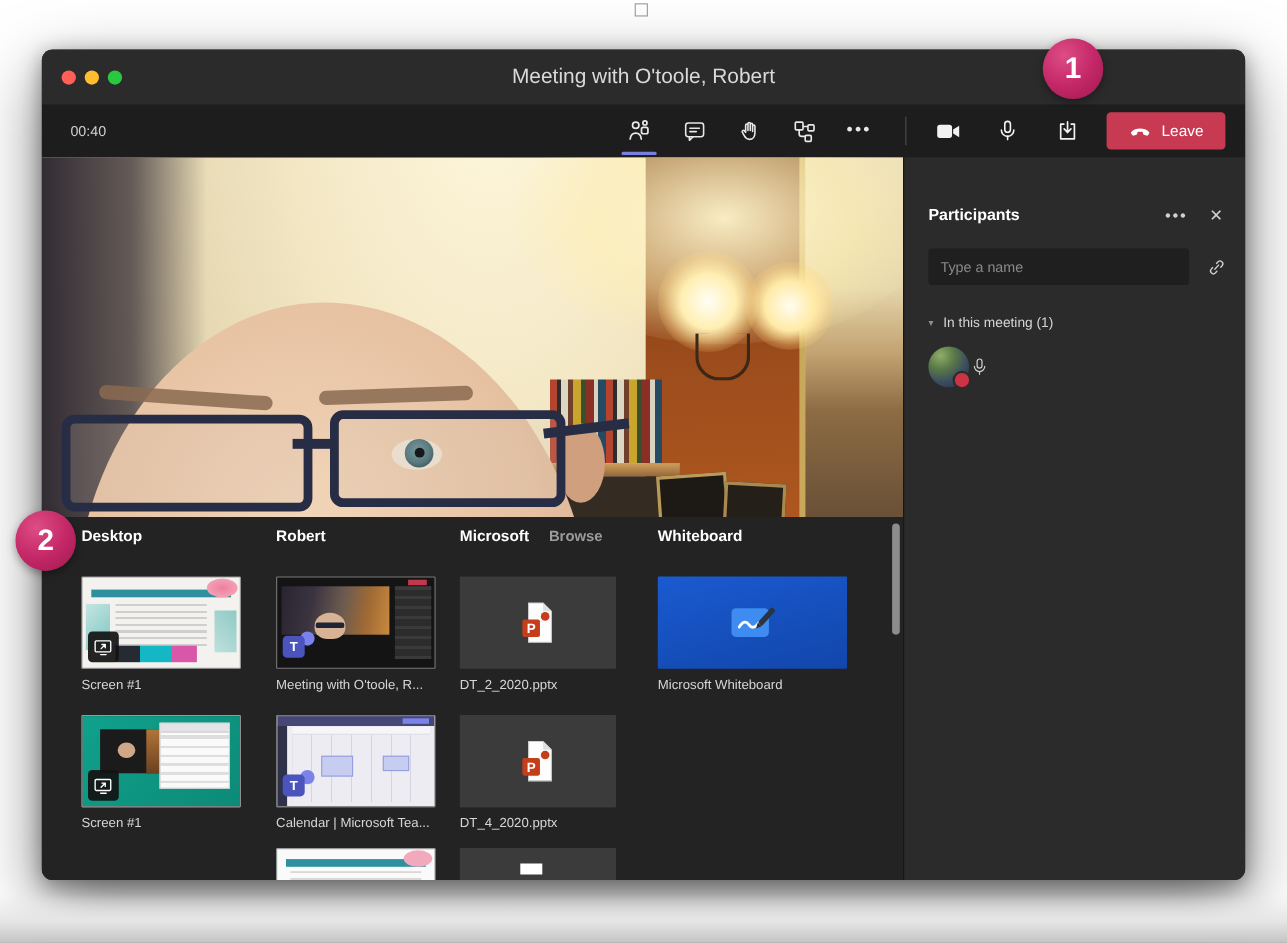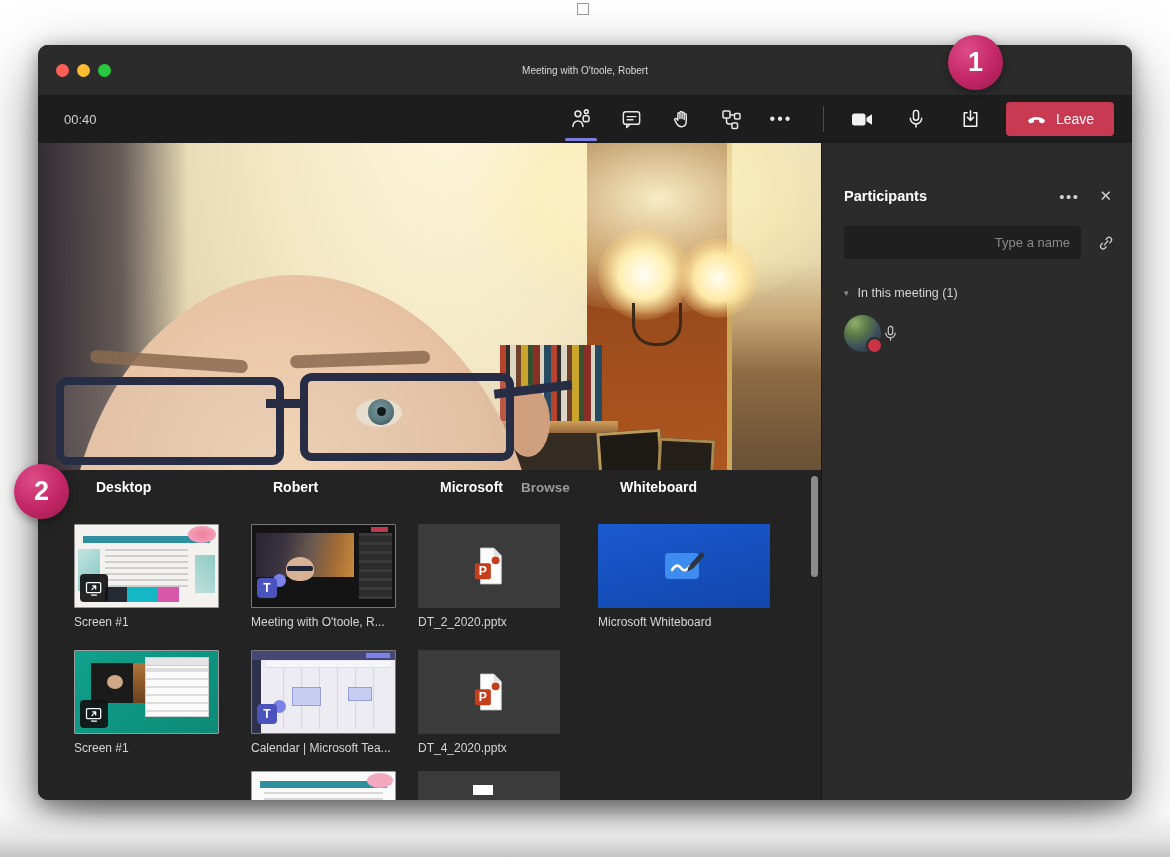--- a/index.html
+++ b/index.html
@@ -13,21 +13,21 @@
 
   
   .win{position:absolute;left:38px;top:45px;width:1094px;height:755px;border-radius:10px;
        background:#1e1e1e;overflow:hidden;display:flex;flex-direction:column;
        box-shadow:0 22px 60px rgba(0,0,0,.5),0 4px 18px rgba(0,0,0,.35);}
 
   .titlebar{height:50px;background:#2b2b2b;position:relative;flex:none;display:flex;align-items:center;justify-content:center;}
   .lights{position:absolute;left:18px;top:0;bottom:0;display:flex;align-items:center;gap:8px;}
   .light{width:13px;height:13px;border-radius:50%;}
   .light.r{background:#ff5f57}.light.y{background:#febc2e}.light.g{background:#28c840}
-  .title{color:#d9d9d9;font-size:10px;}
+  .title{color:#d9d9d9;font-size:19px;}
 
   .toolbar{height:48px;background:#1d1d1d;flex:none;display:flex;align-items:center;padding:0 12px;}
   .timer{color:#d0d0d0;font-size:13px;margin-left:14px;}
   .tb-spacer{flex:1;}
   .icon-group{display:flex;align-items:center;gap:26px;}
   .tb-icon{width:24px;height:24px;display:flex;align-items:center;justify-content:center;position:relative;cursor:pointer;}
   .tb-icon svg{display:block;}
   .active-underline{position:absolute;left:50%;transform:translateX(-50%);bottom:-10px;width:32px;height:3px;border-radius:2px;background:#7a7ee0;}
   .tb-divider{width:1px;height:26px;background:#4d4d4d;margin:0 26px 0 30px;}
   .device-group{display:flex;align-items:center;gap:30px;}
@@ -73,21 +73,21 @@
   .v-iris{position:absolute;left:312px;top:26px;width:26px;height:26px;border-radius:50%;background:radial-gradient(circle at 45% 40%,#7b989b 0%,#58797f 55%,#2c3e42 100%);}
   .v-pupil{position:absolute;left:321px;top:34px;width:9px;height:9px;border-radius:50%;background:#14181a;}
 
   
   .tray{position:absolute;left:0;right:0;bottom:0;height:330px;background:#232323;overflow:hidden;}
   .tray-col{position:absolute;top:0;}
   .col-desktop{left:36px;width:150px;}
   .col-window{left:213px;width:150px;}
   .col-ppt{left:380px;width:160px;}
   .col-wb{left:560px;width:176px;}
-  .tray-header{margin-top:9px;height:18px;color:#fff;font-size:14px;font-weight:bold;display:flex;align-items:baseline;margin-left:22px;}
+  .tray-header{margin-top:9px;height:18px;color:#fff;font-size:14px;font-weight:bold;display:flex;align-items:baseline;}
   .browse{font-weight:bold;color:#9c9c9c;margin-left:18px;font-size:13.5px;cursor:pointer;}
   .thumb{position:relative;margin-top:27px;cursor:pointer;overflow:hidden;border-radius:1px;}
   .thumb.second{margin-top:21px;}
   .thumb.third{margin-top:16px;}
   .thumb-label{margin-top:7px;color:#d6d6d6;font-size:12px;white-space:nowrap;overflow:hidden;}
   .t-screen{width:143px;height:82px;border:1px solid #9a9a9a;background:#f3f2ef;}
   .t-meeting{width:143px;height:82px;border:1px solid #787878;background:#141414;}
   .t-ppt{width:142px;height:84px;background:#3b3b3b;display:flex;align-items:center;justify-content:center;}
   .t-wb{width:172px;height:84px;background:linear-gradient(165deg,#1a5ad0 0%,#1246ab 100%);display:flex;align-items:center;justify-content:center;}
   .t-screen2{width:143px;height:82px;border:1px solid #9a9a9a;background:linear-gradient(135deg,#10a18c,#0c8a77);}
@@ -143,21 +143,21 @@
 
   
   .panel{width:311px;flex:none;background:#2b2b2b;border-left:1px solid #161616;box-sizing:border-box;
      padding:44px 14px 0 22px;position:relative;}
   .p-header{display:flex;align-items:center;padding-right:6px;}
   .p-title{color:#ffffff;font-size:14.5px;font-weight:bold;flex:1;}
   .p-more{color:#d0d0d0;font-size:15px;letter-spacing:1.5px;cursor:pointer;}
   .p-close{color:#d0d0d0;font-size:15px;margin-left:20px;cursor:pointer;}
   .p-search-row{display:flex;align-items:center;margin-top:21px;}
   .p-input{flex:1;height:33px;background:#1f1f1f;border:none;border-radius:3px;color:#ddd;font-size:13px;
-     padding:0 11px;outline:none;font-family:"Liberation Sans",sans-serif;text-align:right;}
+     padding:0 11px;outline:none;font-family:"Liberation Sans",sans-serif;}
   .p-input::placeholder{color:#8a8a8a;}
   .p-link{margin-left:15px;margin-right:2px;cursor:pointer;display:flex;}
   .p-section{display:flex;align-items:center;margin-top:27px;}
   .p-chev{color:#8f8f8f;font-size:9px;margin-right:9px;cursor:pointer;}
   .p-section-label{color:#d4d4d4;font-size:12.5px;}
   .p-person{display:flex;align-items:center;margin-top:15px;padding-right:4px;}
   .p-avatar{width:37px;height:37px;border-radius:50%;position:relative;flex:none;
      background:radial-gradient(circle at 30% 22%,#8fae6a 0%,#5a7a48 32%,#3c4e5e 62%,#222c3c 100%);}
   .p-presence{position:absolute;right:-2px;bottom:-2px;width:13px;height:13px;border-radius:50%;background:#cc3344;border:2px solid #2b2b2b;}
   .p-ptext{margin-left:12px;flex:1;min-width:0;}

